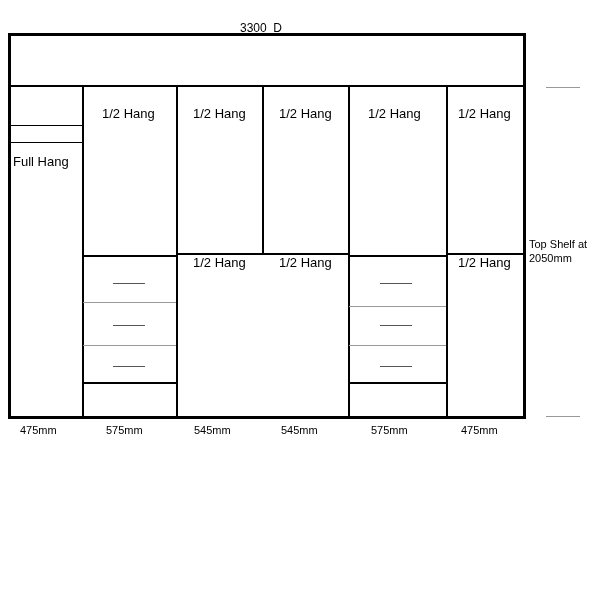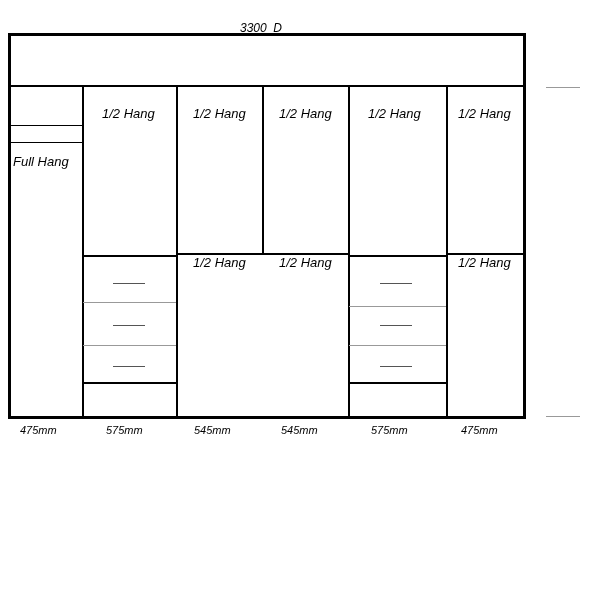--- a/index.html
+++ b/index.html
@@ -12,21 +12,20 @@
     height: 600px;
     font-family: "Liberation Sans", sans-serif;
     position: relative;
     overflow: hidden;
   }
   #stage {
     position: absolute;
     left: 0; top: 0;
     width: 600px;
     height: 600px;
-    font-style: italic;
   }
   .abs { position: absolute; }
 
   
   .label {
     font-size: 13px;
     color: #000000;
     white-space: pre;
     line-height: 13px;
   }
@@ -108,20 +107,22 @@
   <div class="abs hline-grey" style="left:349px; top:306px; width:97px;"></div>
   <div class="abs hline-grey" style="left:349px; top:345px; width:97px;"></div>
   <div class="abs hline-med" style="left:348px; top:382px; width:99px;"></div>
   <div class="abs drawer-line" style="left:380px; top:283px; width:32px;"></div>
   <div class="abs drawer-line" style="left:380px; top:325px; width:32px;"></div>
   <div class="abs drawer-line" style="left:380px; top:366px; width:32px;"></div>
 
   <div class="abs hline-grey" style="left:546px; top:87px; width:34px;"></div>
   <div class="abs hline-grey" style="left:546px; top:416px; width:34px;"></div>
 
+  <div class="abs note-label" style="left:529px; top:237px; width:70px;">Top Shelf at
+2050mm</div>
 
   <div class="abs dim-label" style="left:20px; top:424px;">475mm</div>
   <div class="abs dim-label" style="left:106px; top:424px;">575mm</div>
   <div class="abs dim-label" style="left:194px; top:424px;">545mm</div>
   <div class="abs dim-label" style="left:281px; top:424px;">545mm</div>
   <div class="abs dim-label" style="left:371px; top:424px;">575mm</div>
   <div class="abs dim-label" style="left:461px; top:424px;">475mm</div>
 
 </div>
 

